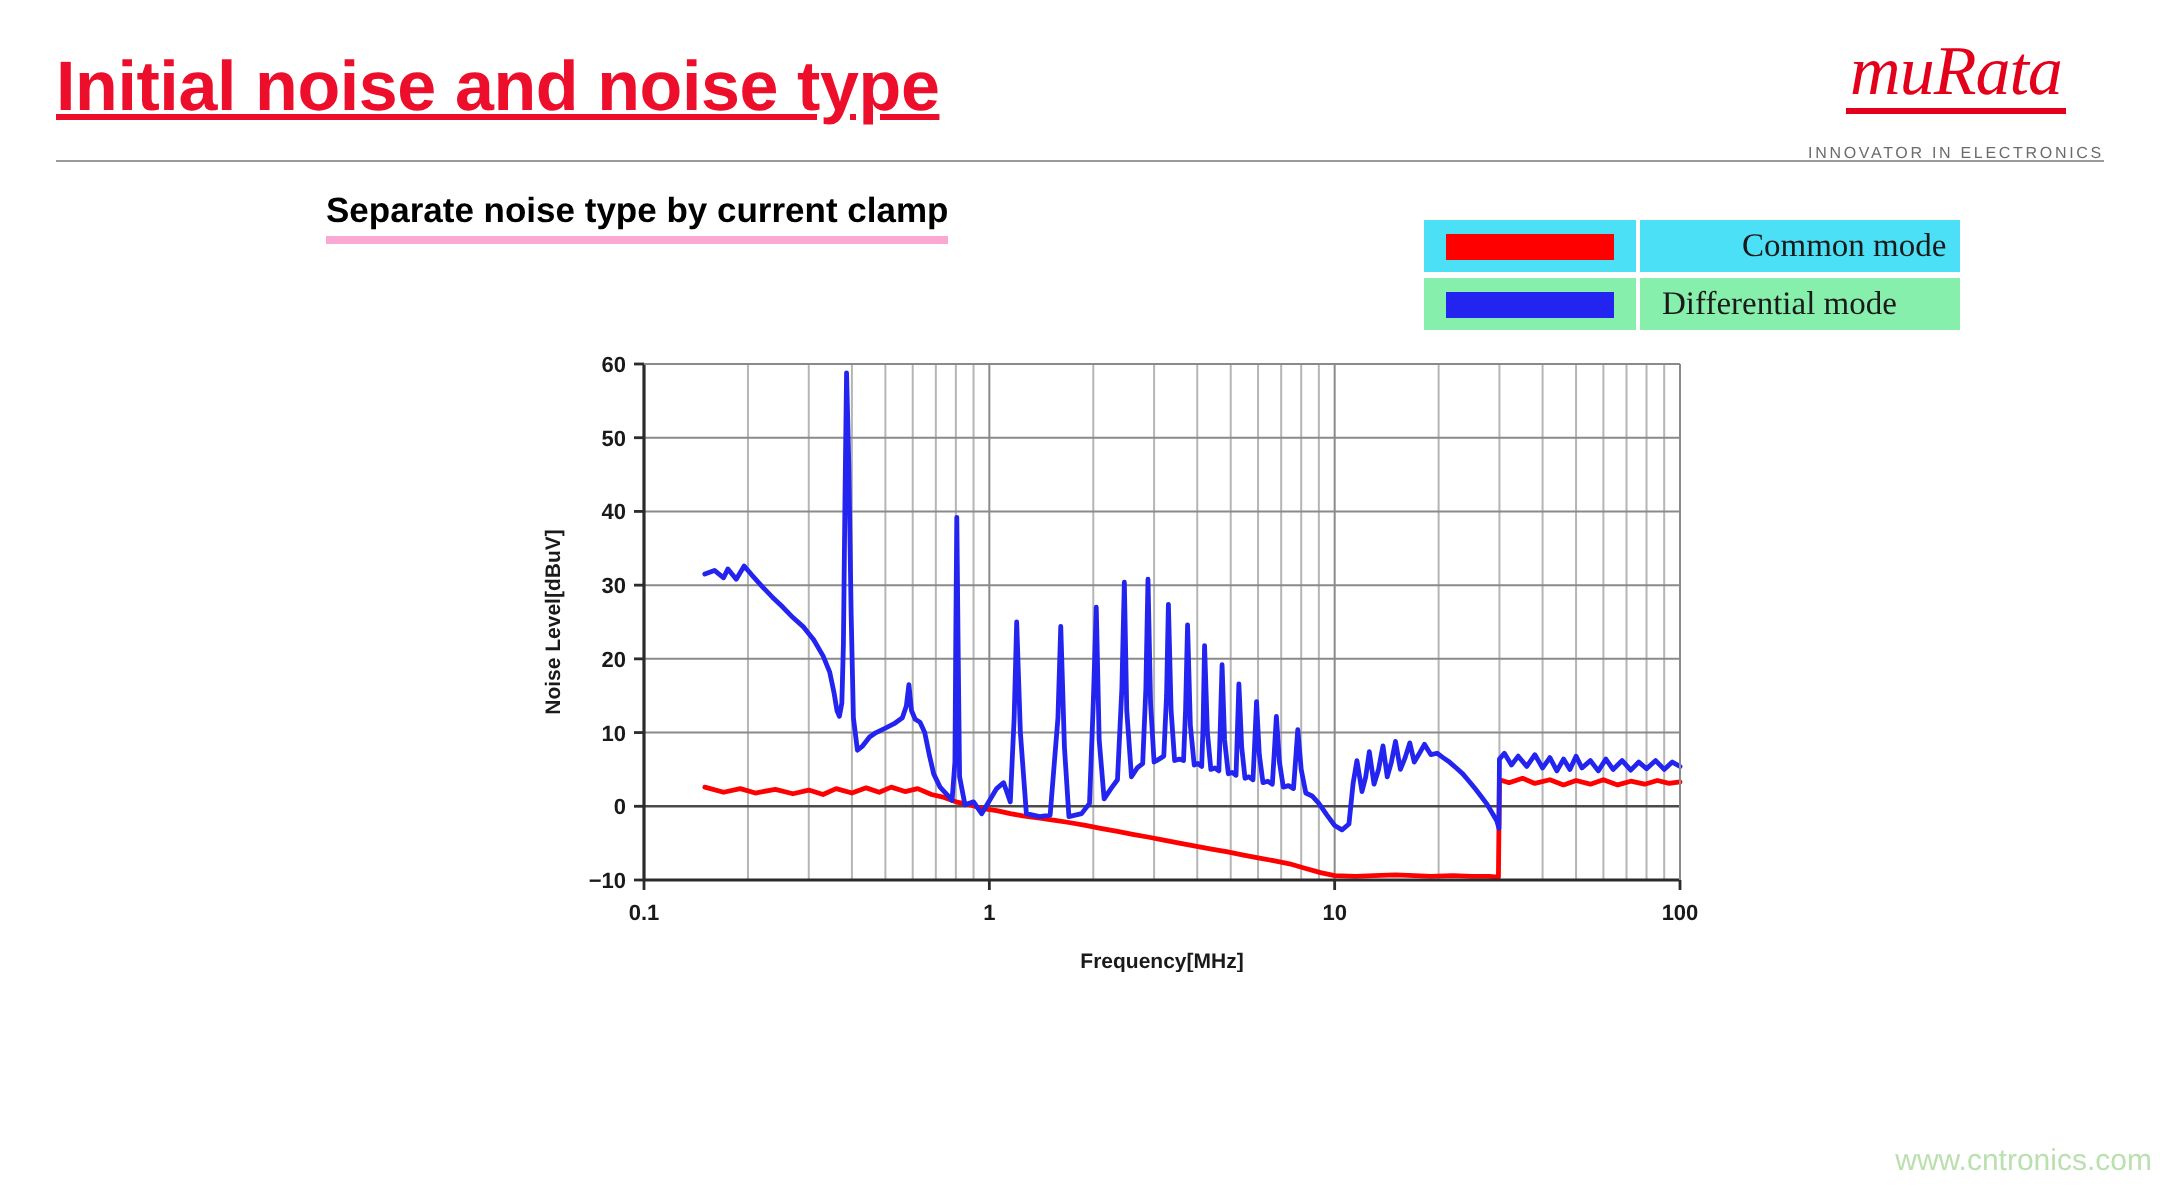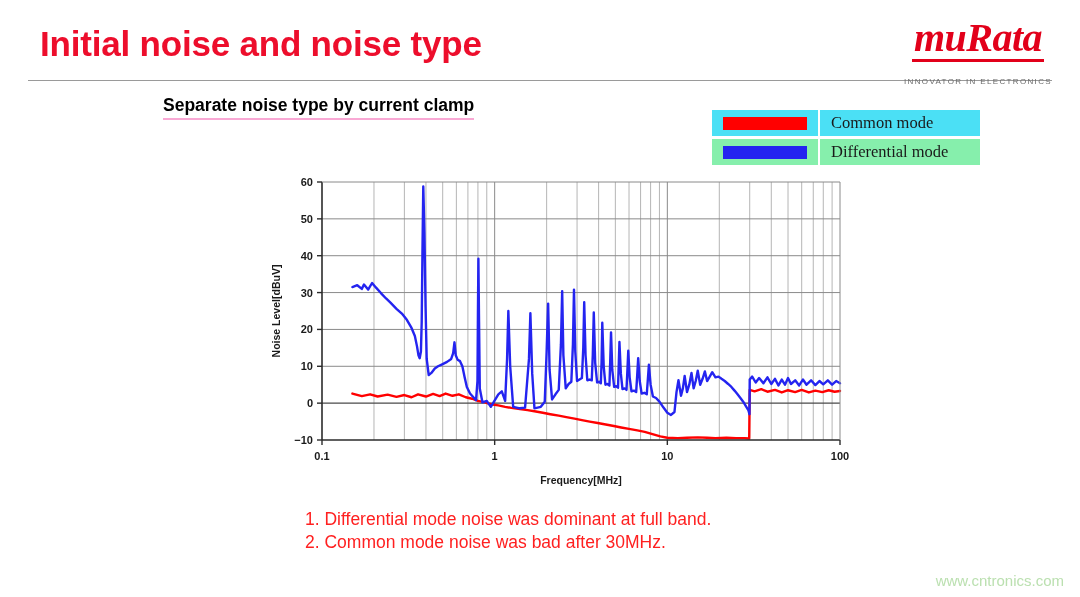--- a/index.html
+++ b/index.html
@@ -5,48 +5,48 @@
   html,body{margin:0;padding:0;}
   body{
     width:1080px;height:597px;background:#ffffff;
     font-family:"Liberation Sans",sans-serif;
     position:relative;overflow:hidden;
   }
   #slide{position:absolute;inset:0;background:#fff;}
 
   
   .title{
-    position:absolute;left:40px;top:24px;
+    position:absolute;left:28px;top:24px;
     font-size:35px;font-weight:bold;color:#ED0E2C;
-    letter-spacing:-0.2px;white-space:nowrap;
+    letter-spacing:-0.2px;white-space:nowrap;text-decoration:underline;
   }
   .title-rule{
     position:absolute;left:28px;top:80px;width:1024px;height:1px;
     background:#9a9a9a;
   }
 
   
   .logo{position:absolute;right:22px;top:18px;text-align:center;width:160px;}
   .logo-word{
     font-family:"Liberation Serif",serif;
-    font-size:40px;font-weight:bold;font-style:italic;
+    font-size:35px;font-weight:normal;font-style:italic;
     color:#E2001A;line-height:1;letter-spacing:-0.5px;
     display:inline-block;padding:0 2px 1px 2px;
     border-bottom:3px solid #E2001A;
   }
   .logo-tag{
     margin-top:15px;font-size:8px;color:#6b6b6b;
     letter-spacing:1.35px;font-weight:normal;white-space:nowrap;
   }
 
   
   .subtitle{
     position:absolute;left:163px;top:95px;
     font-size:17.5px;font-weight:bold;color:#000;
-    border-bottom:2px solid #f9a8d4;padding-bottom:2px;
+    border-bottom:4px solid #f9a8d4;padding-bottom:2px;
     white-space:nowrap;
   }
 
   
   .legend{position:absolute;left:712px;top:110px;width:268px;}
   .legend-row{
     display:flex;align-items:center;background:#4BE0F5;
     height:26px;margin-bottom:3px;
   }
   .legend-swatch-cell{
@@ -74,41 +74,41 @@
   
   .bullets{
     position:absolute;left:305px;top:508px;
     font-size:17.5px;color:#FF2020;line-height:1.32;
   }
   .bullet-line{white-space:nowrap;}
   .bullet-line.first{padding-left:0px;}
 
   
   .watermark{
-    position:absolute;right:16px;bottom:8px;
+    position:absolute;right:4px;bottom:8px;
     font-size:15px;color:#BBE0B0;white-space:nowrap;
   }
 </style>
 </head>
 <body>
 
 <div id="slide">
 
   <div class="title">Initial noise and noise type</div>
   <div class="title-rule"></div>
 
   <div class="logo">
     <div class="logo-word">muRata</div>
     <div class="logo-tag">INNOVATOR IN ELECTRONICS</div>
   </div>
 
   <div class="subtitle">Separate noise type by current clamp</div>
 
   <div class="legend">
-    <div class="legend-row" style="background: rgb(75, 224, 245);">
+    <div class="legend-row" style="background: rgb(75, 224, 245); gap: 40px;">
       <div class="legend-swatch-cell">
         <div class="legend-swatch" id="sw0" style="background: rgb(255, 0, 0);"></div>
       </div>
       <div class="legend-label">Common mode</div>
     </div>
     <div class="legend-row" style="background: #86efac;">
       <div class="legend-swatch-cell">
         <div class="legend-swatch" id="sw1" style="background: rgb(36, 36, 240);"></div>
       </div>
       <div class="legend-label">Differential mode</div>
@@ -178,20 +178,16 @@
         <text x="230.66666666666666" y="294" text-anchor="middle" class="xtick">1</text>
         <line x1="403.3333333333333" y1="274" x2="403.3333333333333" y2="279" stroke="#2b2b2b" stroke-width="1.4"></line>
         <text x="403.3333333333333" y="294" text-anchor="middle" class="xtick">10</text>
         <line x1="576" y1="274" x2="576" y2="279" stroke="#2b2b2b" stroke-width="1.4"></line>
         <text x="576" y="294" text-anchor="middle" class="xtick">100</text>
         <text x="317" y="318" text-anchor="middle" class="axis-title">Frequency[MHz]</text>
         <text x="0" y="0" text-anchor="middle" transform="translate(16,145) rotate(-90)" class="axis-title">Noise Level[dBuV]</text>
       </svg>
   </div>
 
-  <div class="bullets">
-    <div class="bullet-line first">1.  Differential mode noise was dominant at full band.</div>
-    <div class="bullet-line">2. Common mode noise was bad after 30MHz.</div>
-  </div>
 
   <div class="watermark">www.cntronics.com</div>
 
 </div>
 
 </body></html>

